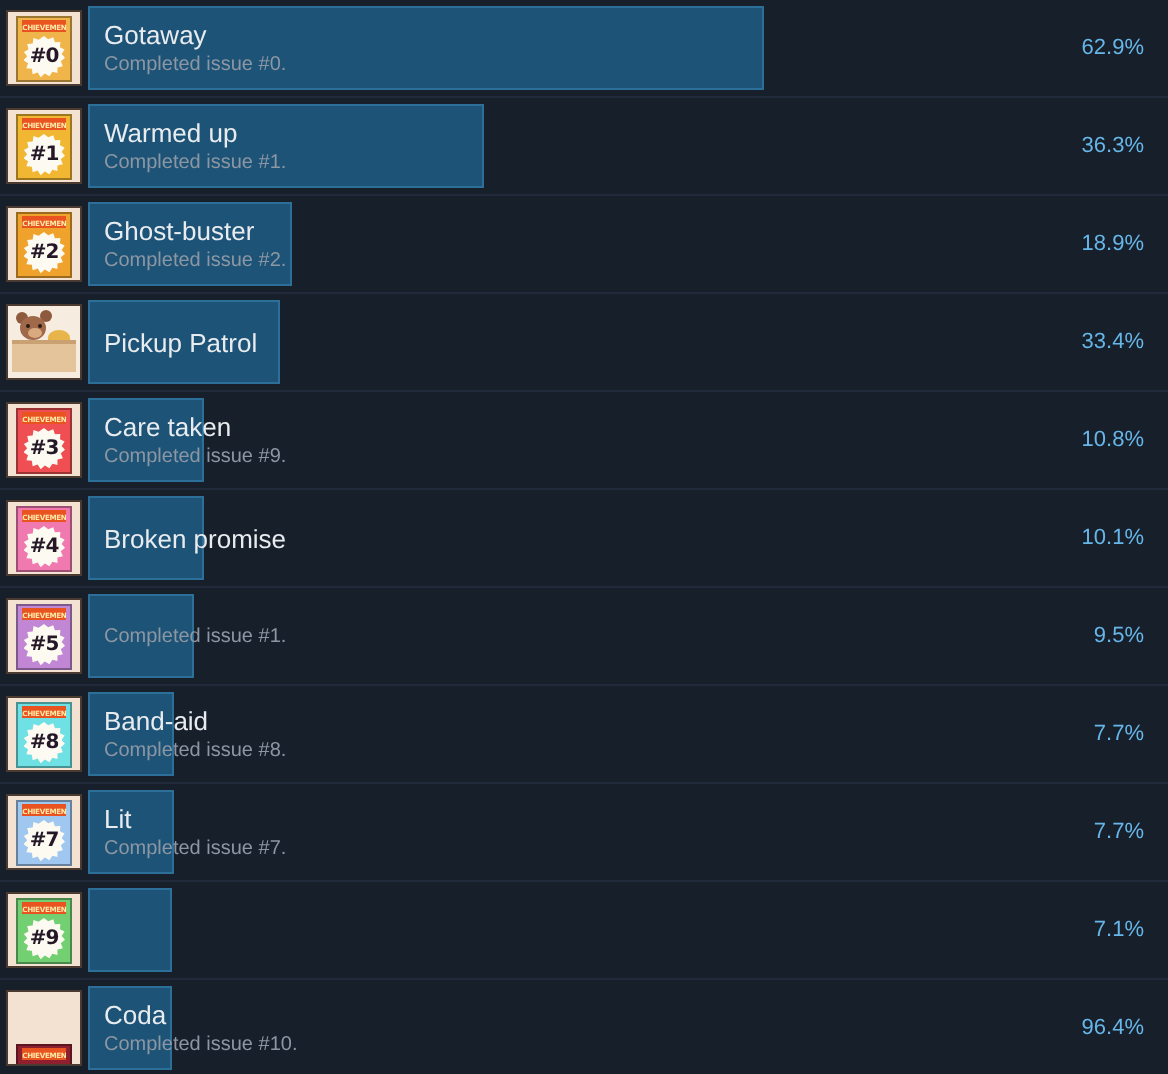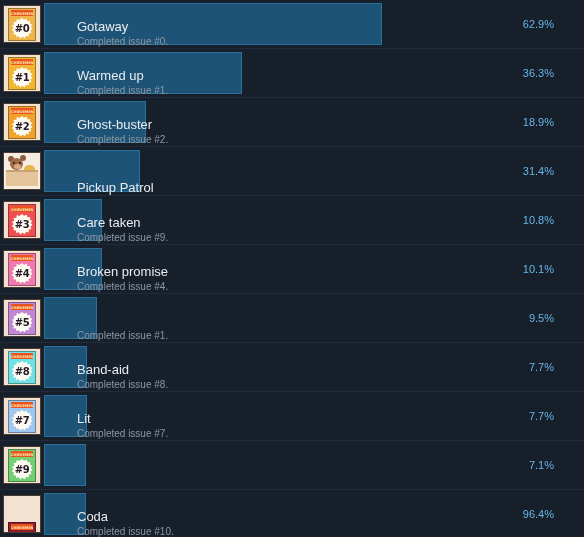--- a/index.html
+++ b/index.html
@@ -181,39 +181,38 @@
     box-sizing: border-box;
   }
   .ach-text {
     position: absolute;
     left: 8px;
     top: 0;
     bottom: 0;
     right: 90px;
     display: flex;
     flex-direction: column;
-    justify-content: flex-end;
-    margin-left: 25px;
+    justify-content: center;
   }
   .ach-name {
     font-size: 13px;
     line-height: 15px;
     color: #e9ecef;
   }
   .ach-desc {
     font-size: 10px;
     line-height: 13px;
     color: #8c97a3;
     margin-top: 1px;
   }
   .ach-name.no-desc { }
 
   .ach-pct {
     position: absolute;
-    right: 30px;
+    right: 12px;
     top: 0;
     bottom: 0;
     display: flex;
     align-items: center;
     font-size: 11px;
     color: #67b6e8;
   }
 </style>
 </head>
 <body>
@@ -300,21 +299,21 @@
               <div class="label"><i>T</i><i>O</i><i>Y</i><i>S</i></div>
             </div>
           </div>
         </div>
       </div>
       <div class="ach-body">
         <div class="ach-bar" style="width: 96px;"></div>
         <div class="ach-text">
           <div class="ach-name no-desc">Pickup Patrol</div>
         </div>
-        <div class="ach-pct">31.4%</div>
+        <div class="ach-pct">33.4%</div>
       </div>
     </div>
     <div class="ach-row">
       <div class="ach-icon-cell">
         <div class="ach-icon">
           <div class="comic" style="background: rgb(239, 79, 82);">
             <div class="banner">
               <span>ACHIEVEMENT</span>
             </div>
             <div class="burst">
@@ -342,21 +341,20 @@
             <div class="burst">
               <b>#4</b>
             </div>
           </div>
         </div>
       </div>
       <div class="ach-body">
         <div class="ach-bar" style="width: 58px;"></div>
         <div class="ach-text">
           <div class="ach-name">Broken promise</div>
-          <div class="ach-desc">Completed issue #4.</div>
         </div>
         <div class="ach-pct">10.1%</div>
       </div>
     </div>
     <div class="ach-row">
       <div class="ach-icon-cell">
         <div class="ach-icon">
           <div class="comic" style="background: rgb(193, 135, 212);">
             <div class="banner">
               <span>ACHIEVEMENT</span>

